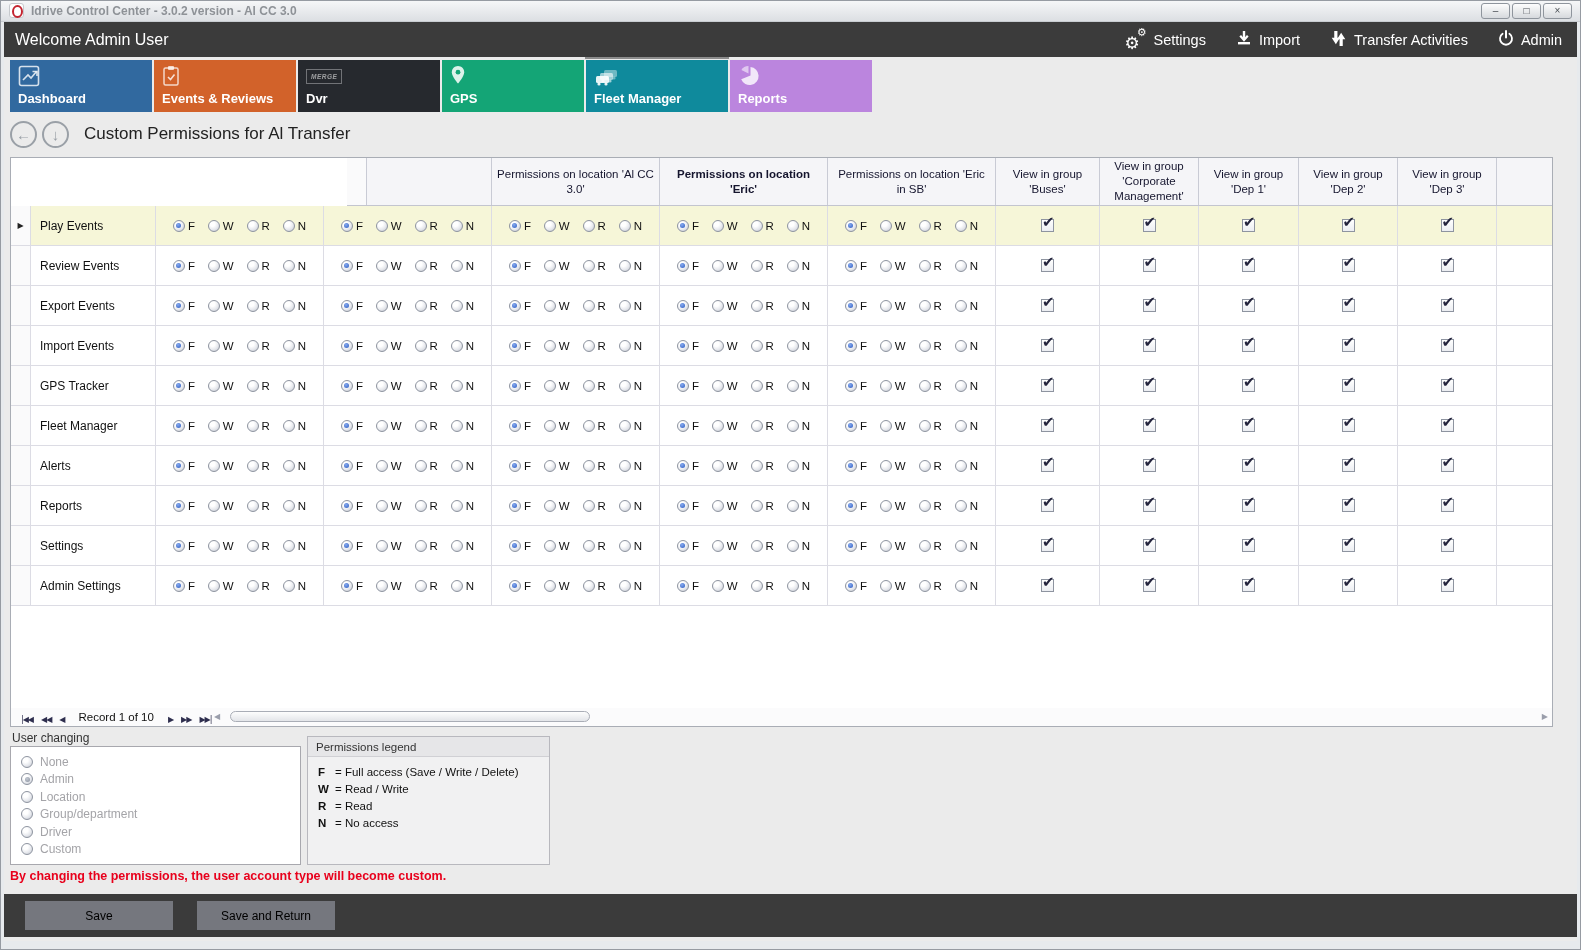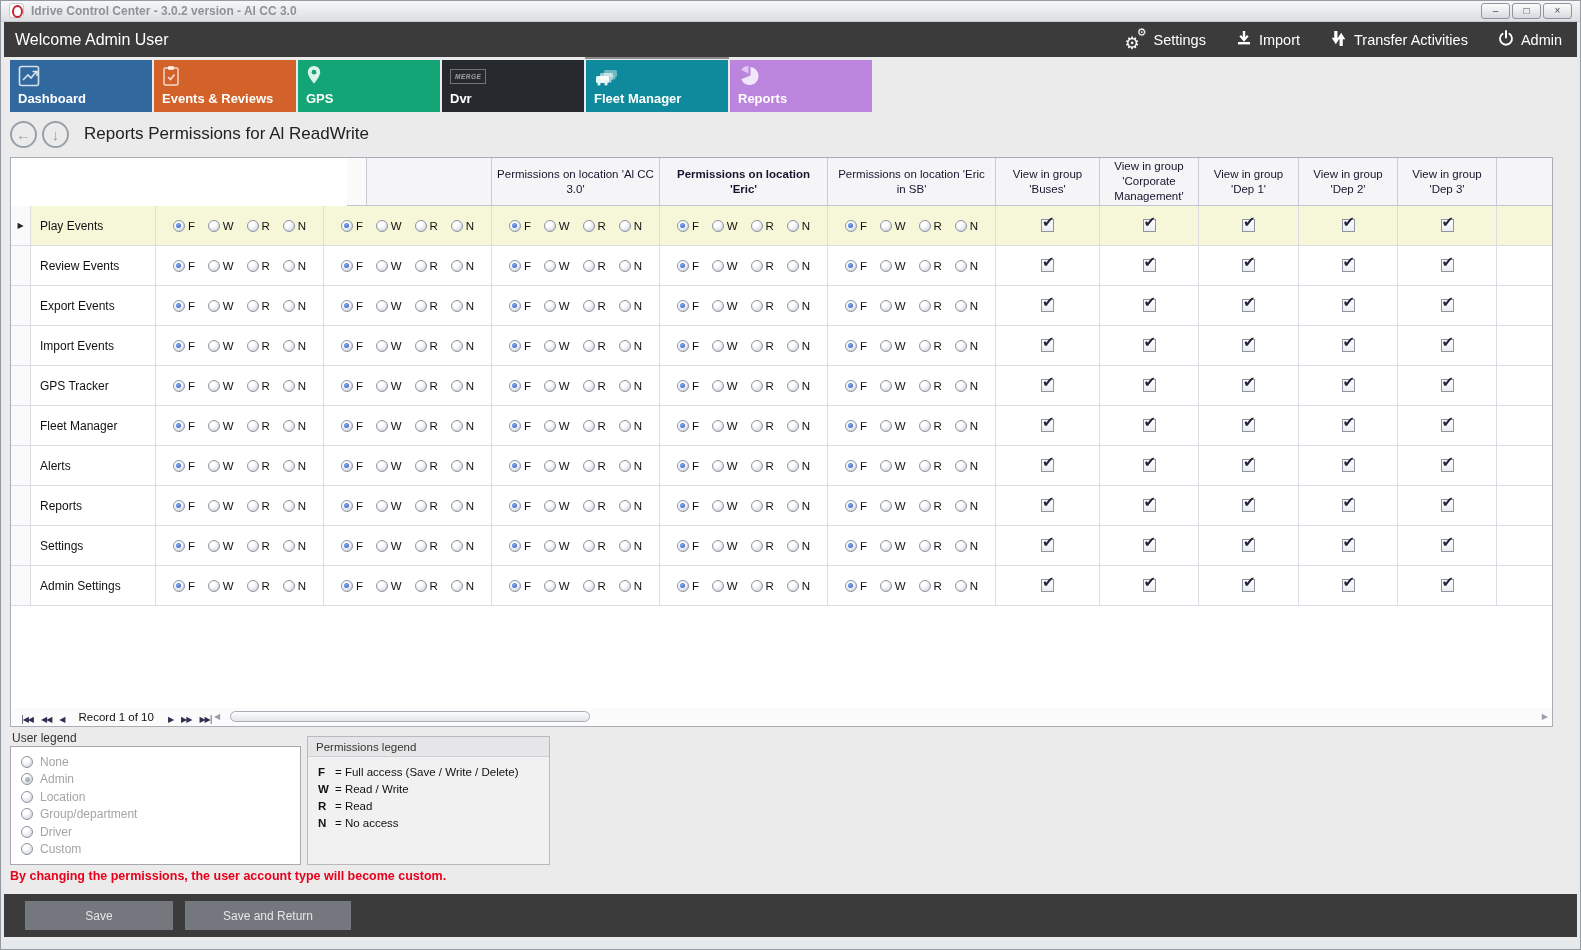--- a/index.html
+++ b/index.html
@@ -111,23 +111,23 @@
   .legend-head { height:20px; background:#e6e6e8; border-bottom:1px solid #d0d0d4; font-size:11.5px; color:#333;
     display:flex; align-items:center; padding-left:8px; }
   .legend-body { padding:9px 10px; display:flex; flex-direction:column; gap:5px; }
   .legend-item { display:flex; font-size:11.5px; color:#111; }
   .legend-key { font-weight:bold; width:17px; }
 
   .warning { position:absolute; left:10px; top:869px; font-size:12.5px; font-weight:bold; color:var(--warn,#e8001c); }
 
   
   .footer { position:absolute; left:3px; right:3px; top:894px; height:43px; background:#3b3b3b; display:flex; align-items:center; }
-  .f-btn { height:29px; background:#75777e; color:#e5e5e5; font-size:12px; display:flex; align-items:center; justify-content:center; border:none; }
+  .f-btn { height:29px; background:#75777e; color:#000000; font-size:12px; display:flex; align-items:center; justify-content:center; border:none; }
   .f-btn.save { width:148px; margin-left:22px; }
-  .f-btn.save-return { width:166px; margin-left:12px; }
+  .f-btn.save-return { width:138px; margin-left:24px; }
 </style>
 </head>
 <body>
 
 <div class="titlebar">
   <span class="app-logo"></span>
   <span class="title-text">Idrive Control Center - 3.0.2 version - Al CC 3.0</span>
   <span class="win-btns">
     <span class="win-btn">–</span>
     <span class="win-btn">□</span>
@@ -184,34 +184,34 @@
   <div class="tile" style="background: rgb(210, 98, 42);">
     <span class="t-icon">
         <svg width="18" height="22" viewBox="0 0 18 22">
           <rect x="2" y="3" width="14" height="17" rx="1.5" fill="none" stroke="rgba(255,255,255,.75)" stroke-width="1.5"></rect>
           <rect x="6" y="1" width="6" height="4" rx="1" fill="rgba(255,255,255,.75)"></rect>
           <path d="M6 12l2.5 2.5L12.5 9.5" stroke="rgba(255,255,255,.8)" stroke-width="1.6" fill="none"></path>
         </svg>
       </span>
     <span class="t-label">Events &amp; Reviews</span>
   </div>
+  <div class="tile" style="background: rgb(38, 41, 46);">
+    <span class="t-icon">
+        <span class="merge-box">MERGE</span>
+      </span>
+    <span class="t-label">Dvr</span>
+  </div>
   <div class="tile" style="background: rgb(20, 165, 118);">
     <span class="t-icon">
         <svg width="16" height="22" viewBox="0 0 16 22">
           <path d="M8 1C4.5 1 1.8 3.8 1.8 7.2 1.8 11.5 8 18.5 8 18.5s6.2-7 6.2-11.3C14.2 3.8 11.5 1 8 1z" fill="rgba(255,255,255,.85)"></path>
           <circle cx="8" cy="7.2" r="2.4" fill="#14a576"></circle>
         </svg>
       </span>
     <span class="t-label">GPS</span>
-  </div>
-  <div class="tile" style="background: rgb(38, 41, 46);">
-    <span class="t-icon">
-        <span class="merge-box">MERGE</span>
-      </span>
-    <span class="t-label">Dvr</span>
   </div>
   <div class="tile selected" style="background: rgb(15, 138, 156);">
     <span class="t-icon">
         <svg width="26" height="22" viewBox="0 0 26 22">
           <g fill="rgba(255,255,255,.4)">
             <rect x="10" y="5" width="13" height="7" rx="1.5"></rect>
             <circle cx="13" cy="13" r="1.6"></circle>
             <circle cx="20" cy="13" r="1.6"></circle>
           </g>
           <g fill="rgba(255,255,255,.6)">
@@ -239,21 +239,21 @@
   </div>
 </div>
 
 <div class="crumb-row">
   <div class="circle-btn">
       <span>←</span>
     </div>
   <div class="circle-btn">
       <span>↓</span>
     </div>
-  <div class="page-title">Reports Permissions for Al ReadWrite</div>
+  <div class="page-title">Custom Permissions for Al Transfer</div>
 </div>
 
 <div class="grid">
   <div id="grid-body" style="display:flex;flex-direction:column;flex:1 1 auto;min-height:0;align-items:flex-end;">
       <div class="g-row g-head">
         <div class="g-cell ind" style="width: 20px;"></div>
         <div class="g-cell lab" style="width: 125px;"></div>
         <div class="g-cell hc" style="width: 168px;">Permissions on location 'Al CC 3.0'</div>
         <div class="g-cell hc" style="width: 168px; font-weight: bold;">Permissions on location 'Eric'</div>
         <div class="g-cell hc" style="width: 168px;">Permissions on location 'Eric in SB'</div>
@@ -1374,21 +1374,21 @@
     <span class="nav-rec">Record 1 of 10</span>
     <span id="nav-right"><span class="nav-glyph">▶</span><span class="nav-glyph">▶▶</span><span class="nav-glyph">▶▶|</span></span>
     <div class="h-scroll">
       <span class="arrow l">◀</span>
       <div class="h-thumb"></div>
       <span class="arrow r">▶</span>
     </div>
   </div>
 </div>
 
-<div class="ua-label">User legend</div>
+<div class="ua-label">User changing</div>
 <div class="ua-box" id="ua-box">
     <div class="ua-opt">
       <span class="radio"></span>
       <span>None</span>
     </div>
     <div class="ua-opt">
       <span class="radio on-dim"></span>
       <span>Admin</span>
     </div>
     <div class="ua-opt">

